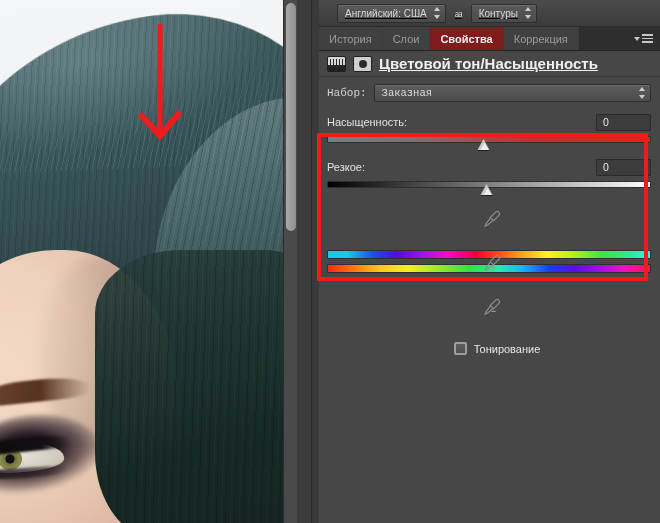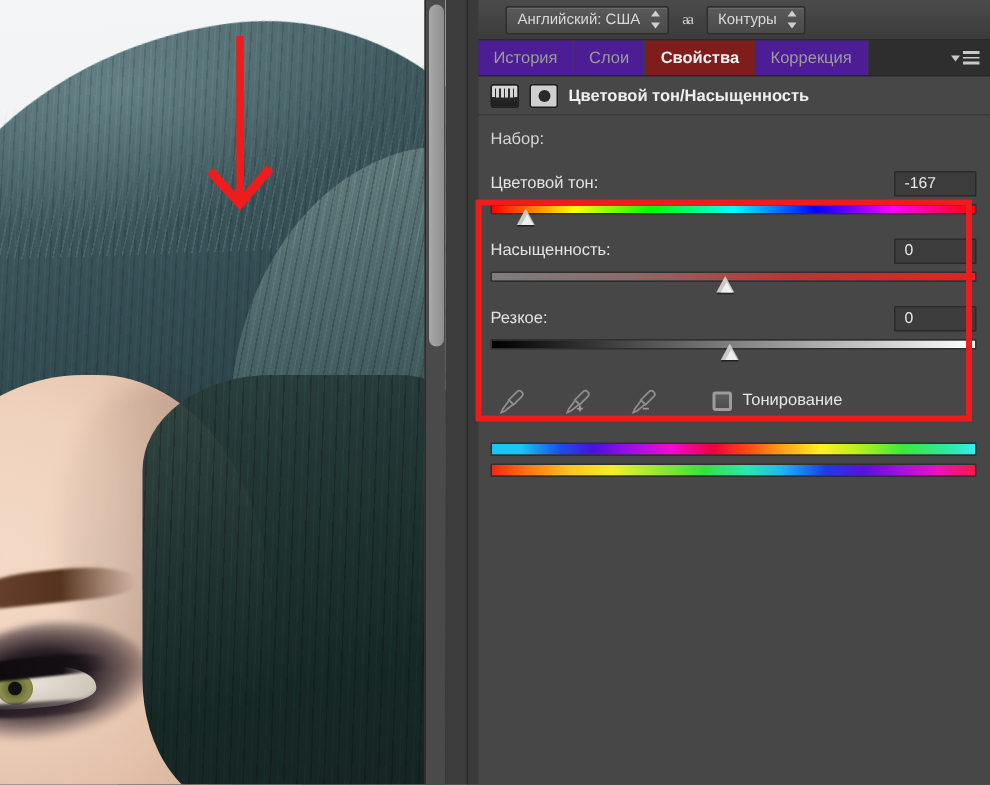--- a/index.html
+++ b/index.html
@@ -187,21 +187,21 @@
     position: absolute; left: 311px; top: 0; width: 349px; height: 523px;
     background: #3a3a3a;
     border-left: 1px solid #2a2a2a;
   }
 
   
   #options-bar {
     position: absolute; left: 7px; top: 0; width: 342px; height: 27px;
     background: linear-gradient(180deg,#4b4b4b 0%,#434343 50%,#3b3b3b 100%);
     border-bottom: 1px solid #2b2b2b;
-    display: flex; align-items: center; gap: 7px; padding-left: 18px;
+    display: flex; align-items: center; gap: 7px; padding-left: 18px; text-decoration: underline;
   }
   .opt-select {
     position: relative; height: 19px;
     background: linear-gradient(180deg,#5a5a5a,#4a4a4a);
     border: 1px solid #2e2e2e; border-radius: 2px;
     color: #d8d8d8; font-size: 10px;
     display: flex; align-items: center; padding: 0 18px 0 7px;
     box-shadow: inset 0 1px 0 rgba(255,255,255,.10);
     white-space: nowrap;
   }
@@ -224,21 +224,21 @@
   #tab-strip {
     position: absolute; left: 7px; top: 27px; width: 342px; height: 24px;
     background: #2e2e2e;
     display: flex; align-items: stretch;
     border-bottom: 1px solid #242424;
   }
   .tab {
     display: flex; align-items: center; padding: 0 10px;
     font-size: 11px; color: #9b9b9b;
     border-right: 1px solid #3c3c3c;
-    background: #4c1d95; cursor: default;
+    background: #404040; cursor: default;
   }
   .tab.active {
     color: #f0f0f0; font-weight: bold;
     background: #7f1d1d;
     border-right: 1px solid #383838;
   }
   #tab-filler { flex: 1; background: #2e2e2e; }
   #panel-menu-btn {
     display: flex; align-items: center; gap: 2px;
     padding: 0 8px 0 4px; background: #2e2e2e;
@@ -275,26 +275,26 @@
   .mask-icon {
     width: 19px; height: 16px; border-radius: 2px;
     background: #cfcfcf; border: 1px solid #1f1f1f;
     position: relative; flex: none;
   }
   .mask-icon::after {
     content: ''; position: absolute; left: 50%; top: 50%;
     transform: translate(-50%,-50%);
     width: 8px; height: 8px; border-radius: 50%; background: #2a2a2a;
   }
-  #props-title { font-size: 11px; font-weight: bold; color: #efefef; }
+  #props-title { font-size: 15px; font-weight: bold; color: #efefef; text-decoration: underline; }
 
   
   .row {
     display: flex; align-items: center; height: 22px;
-    padding: 0 10px 0 8px; margin-top: 5px; gap: 7px;
+    padding: 0 10px 0 8px; margin-top: 5px; gap: 7px; font-family: Liberation Mono, monospace;
   }
   .row-label { font-size: 11px; color: #d5d5d5; white-space: nowrap; }
   .combo {
     position: relative; flex: 1; height: 18px;
     background: linear-gradient(180deg,#5c5c5c,#4d4d4d);
     border: 1px solid #2d2d2d; border-radius: 2px;
     display: flex; align-items: center; padding: 0 20px 0 7px;
     color: #dadada; font-size: 10.5px;
     box-shadow: inset 0 1px 0 rgba(255,255,255,.09);
   }
@@ -346,21 +346,21 @@
   .thumb::after {
     content: ''; position: absolute; left: 2.5px; top: 4px;
     width: 0; height: 0;
     border-left: 4px solid transparent; border-right: 4px solid transparent;
     border-bottom: 7px solid #efefef;
   }
 
   
   #tools-row {
     display: flex; align-items: center; gap: 27px;
-    padding: 0 10px 0 14px; height: 24px; margin-top: 16px;
+    padding: 0 10px 0 14px; height: 24px; margin-top: 16px; flex-direction: column;
   }
   .dropper { width: 17px; height: 17px; flex: none; color: #8e8e8e; }
   #colorize-wrap { display: flex; align-items: center; gap: 7px; margin-left: 10px; }
   #colorize-box {
     width: 13px; height: 13px; border-radius: 2px;
     background: linear-gradient(180deg,#5d5d5d,#4e4e4e);
     border: 2px solid #9d9d9d;
   }
   #colorize-label { font-size: 11px; color: #e6e6e6; }
 
@@ -470,35 +470,27 @@
     <div id="props">
 
       <div id="props-header">
         <span class="adj-icon"></span>
         <span class="mask-icon"></span>
         <span id="props-title">Цветовой тон/Насыщенность</span>
       </div>
 
       <div class="row">
         <span class="row-label">Набор:</span>
-      </div>
-
-
-      <div class="slider-group">
-        <div class="slider-top">
-          <span class="slider-label">Цветовой тон:</span>
-          <div class="value-box">
-            <span>-167</span>
-          </div>
+        <div class="combo">
+          <span>Заказная</span>
+          <span class="spin"></span>
         </div>
-        <div class="track-wrap">
-          <div class="track track-hue"></div>
-          <div class="thumb" style="left:7.5%"></div>
-        </div>
-      </div>
+      </div>
+
+
 
       <div class="slider-group">
         <div class="slider-top">
           <span class="slider-label">Насыщенность:</span>
           <div class="value-box">
             <span>0</span>
           </div>
         </div>
         <div class="track-wrap">
           <div class="track track-sat"></div>

